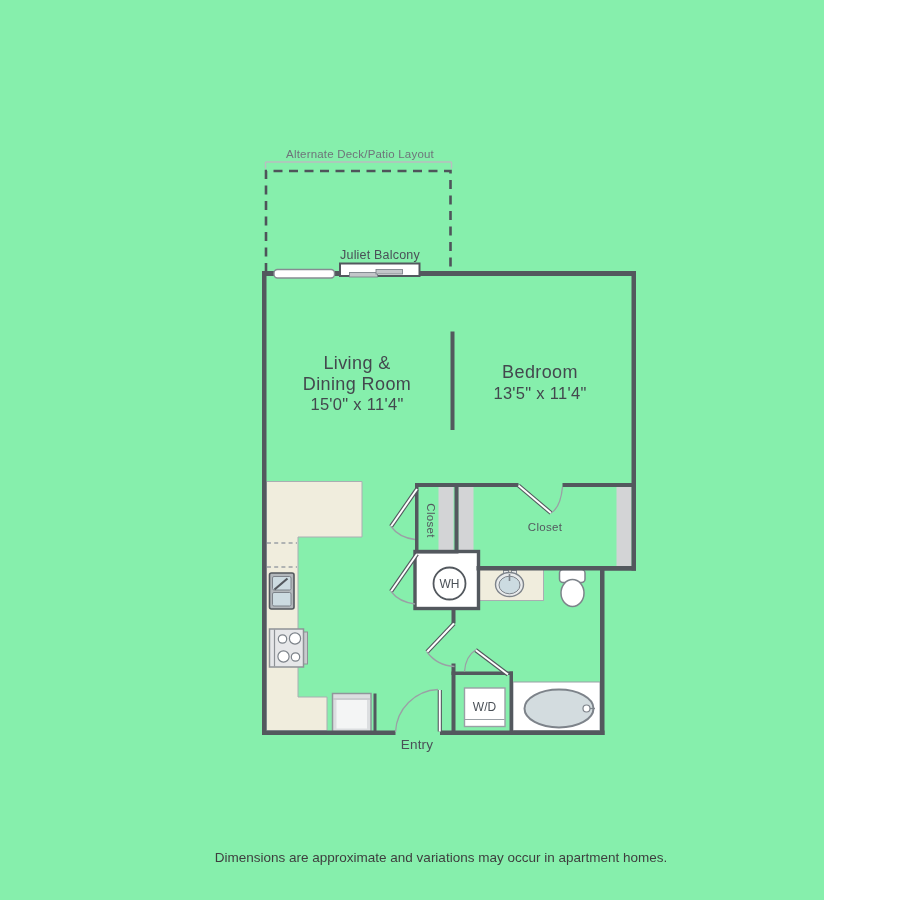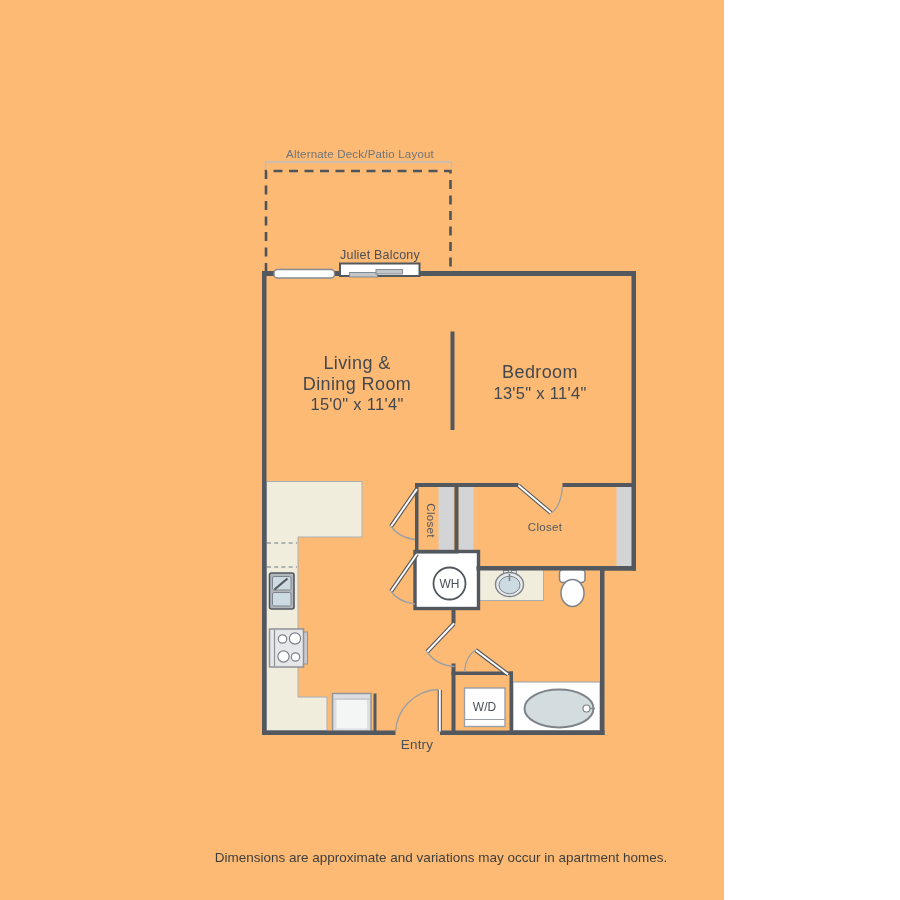--- a/index.html
+++ b/index.html
@@ -1,16 +1,16 @@
 <!DOCTYPE html>
 <html><head>
 <meta charset="utf-8">
 <style>
   html,body{margin:0;padding:0;background:#ffffff;}
-  .stage{position:relative;width:724px;height:900px;background:#fdba74;overflow:hidden;}
+  .stage{position:relative;width:824px;height:900px;background:#86efac;overflow:hidden;}
   .t{font-family:"Liberation Sans", sans-serif;fill:#43484e;}
   .t-room{font-size:18px;letter-spacing:.4px;}
   .t-dims{font-size:16.5px;letter-spacing:.3px;}
   .t-sm{font-size:11.5px;fill:#54595f;letter-spacing:.3px;}
   .t-note{font-size:11.5px;fill:#6e747a;letter-spacing:.2px;}
   .t-juliet{font-size:12.5px;fill:#4a5057;letter-spacing:.2px;}
   .t-entry{font-size:13.5px;fill:#4a5057;letter-spacing:.2px;}
   .t-fix{font-size:12px;fill:#4a5057;}
   .t-disc{font-size:13.5px;fill:#3e3e3e;}
   .wall{fill:#53585e;}

